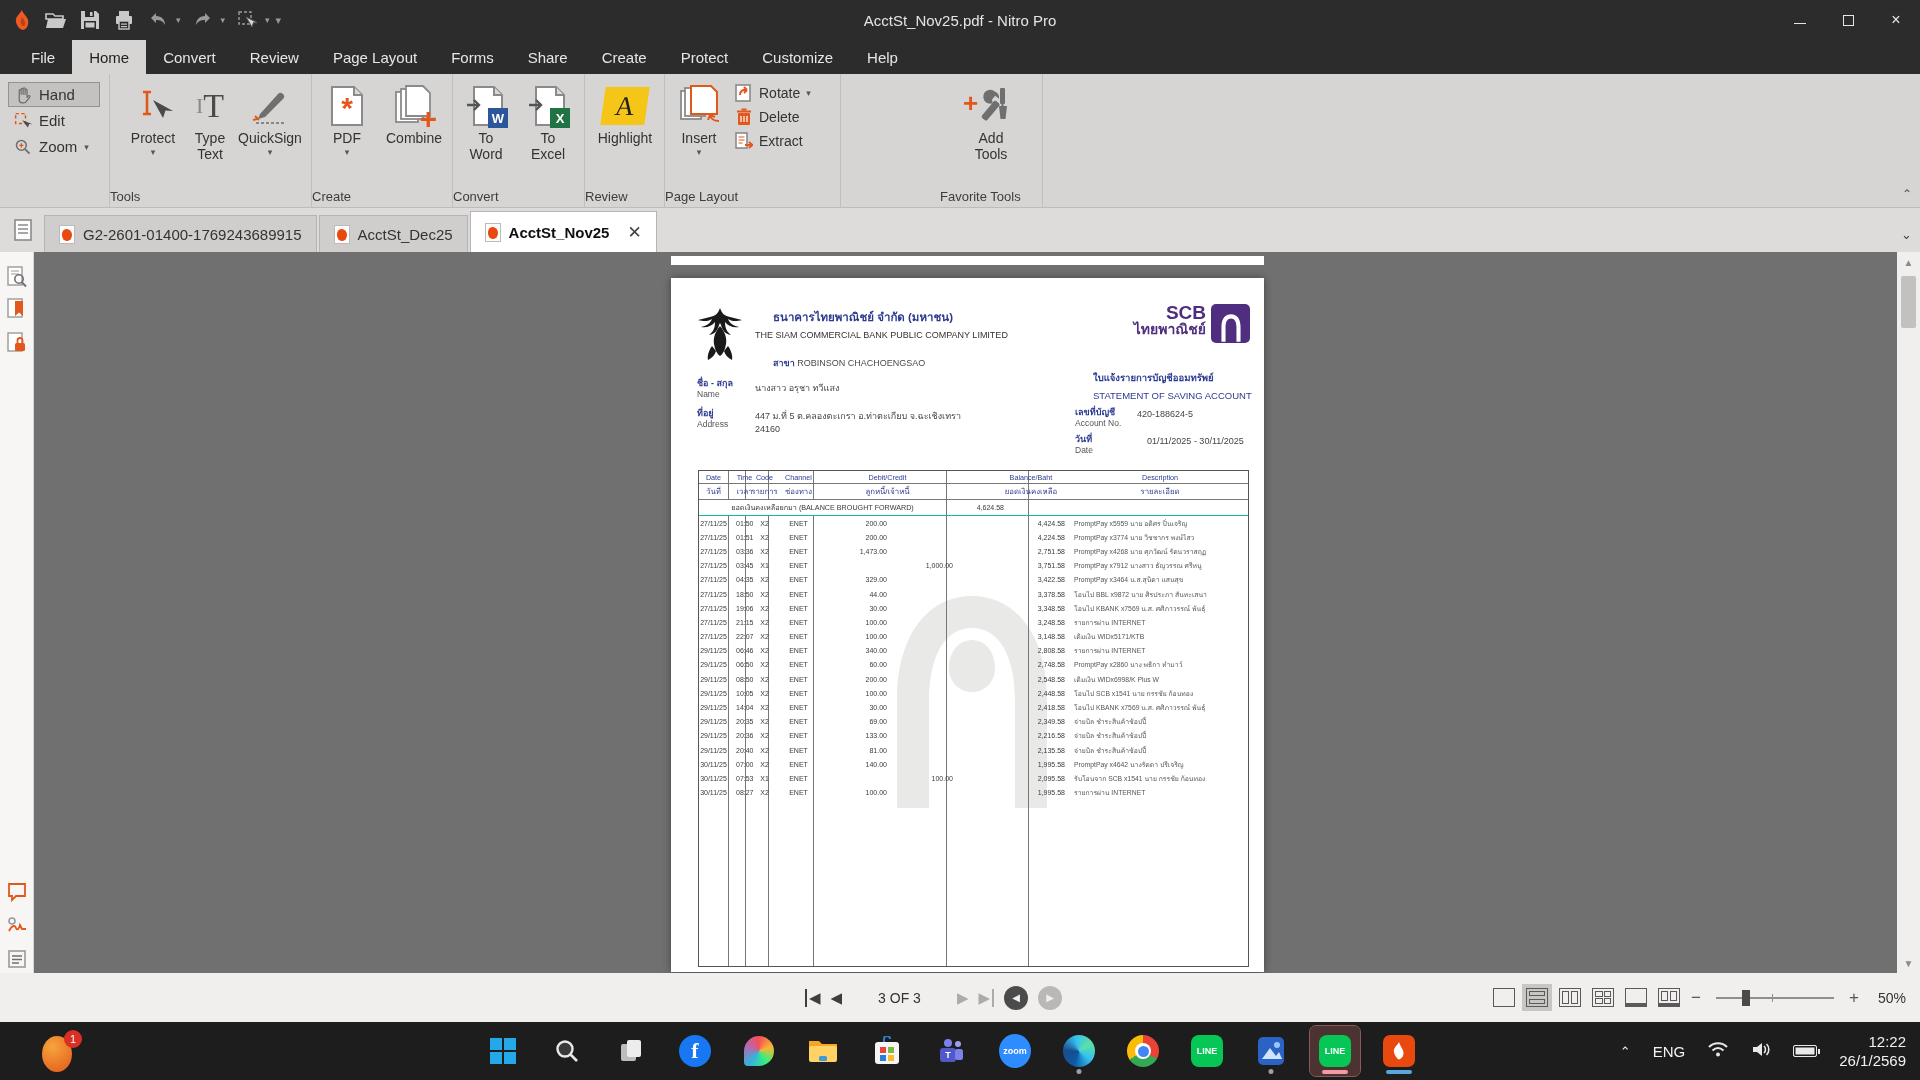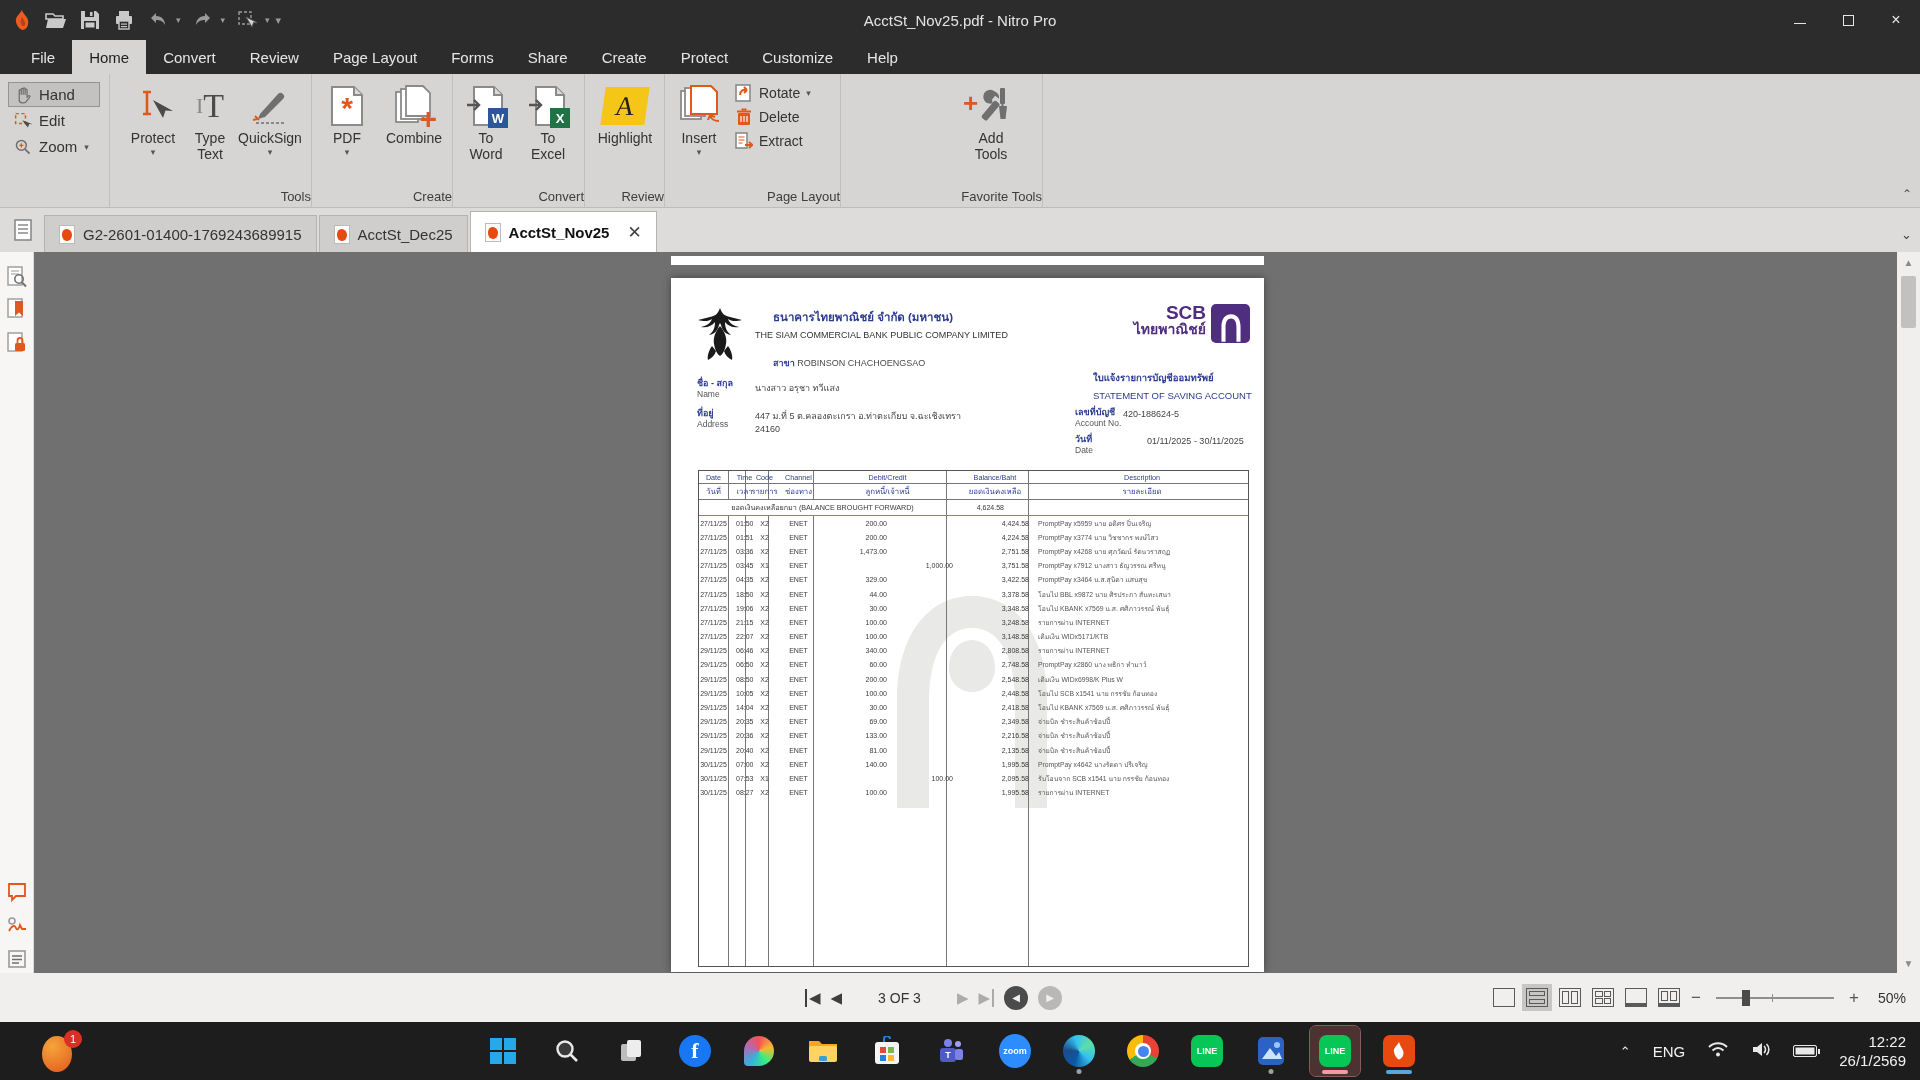--- a/index.html
+++ b/index.html
@@ -19,21 +19,21 @@
   .wb-rest { width:11px; height:11px; border:1.5px solid #e6e6e6; }
 
   
   .menubar { position:absolute; left:0; top:40px; width:1920px; height:34px; background:#2c2c2c; display:flex; align-items:stretch; padding-left:14px; }
   .menu-item { color:#e6e6e6; font-size:15px; padding:0 17px; display:flex; align-items:center; }
   .menu-item.active { background:#d6d5d3; color:#1e1e1e; }
 
   
   .ribbon { position:absolute; left:0; top:74px; width:1920px; height:134px; background:#d6d5d3; border-bottom:1px solid #bdbcba; }
   .rgroup { position:absolute; top:0; height:134px; border-right:1px solid #c0bfbd; }
-  .rgroup-label { position:absolute; left:0; right:0; bottom:4px; text-align:right; font-size:13px; color:#3d3d3d; }
+  .rgroup-label { position:absolute; left:0; right:0; bottom:4px; text-align:left; font-size:13px; color:#3d3d3d; }
   .rbtn { position:absolute; top:8px; width:70px; display:flex; flex-direction:column; align-items:center; color:#333; font-size:14px; text-align:center; }
   .rbtn .icn { height:48px; display:flex; align-items:center; justify-content:center; }
   .rbtn .lbl { line-height:16px; width:60px; }
   .rbtn .dd { font-size:9px; color:#555; margin-top:1px; }
   .modecol { position:absolute; left:0; top:0; width:110px; height:134px; border-right:1px solid #c0bfbd; padding:8px 0 0 8px; }
   .modebtn { display:flex; align-items:center; gap:7px; height:25px; width:92px; padding:0 5px; color:#333; font-size:15px; margin-bottom:1px; border:1px solid transparent; }
   .modebtn.active { background:#c3c2c0; border-color:#949391; }
   .smallcol { position:absolute; top:10px; display:flex; flex-direction:column; gap:6px; }
   .sbtn { display:flex; align-items:center; gap:6px; color:#333; font-size:14px; }
   .ribbon-collapse { position:absolute; right:8px; bottom:6px; color:#555; font-size:12px; }
@@ -76,21 +76,21 @@
   .val { font-size:9px; color:#444; }
   .wmark { left:226px; top:318px; opacity:1; }
 
   .st-table { position:absolute; left:27px; top:192px; width:551px; height:497px; border:1.2px solid #555; font-size:7px; color:#3a3a3a; }
   .vline { position:absolute; top:0; bottom:0; width:1px; background:#777; }
   .th-row { display:flex; text-align:center; color:#2b3a8f; position:relative; z-index:2; }
   .th-en { height:13px; align-items:flex-end; font-size:7.2px; border-bottom:1px solid #777; }
   .th-th { height:16px; align-items:center; font-size:7.8px; border-bottom:1px solid #777; }
   .th-row > div { display:flex; justify-content:center; align-items:inherit; padding-bottom:1px; }
   .c-date { width:29px; } .c-time { width:17px;margin-left:8px; } .c-code { width:23px; } .c-ch { width:45px; }
-  .c-dc { width:133px; } .c-bal { width:82px; } .c-desc { flex:1; }
+  .c-dc { width:133px; } .c-bal { width:82px;margin-left:36px; } .c-desc { flex:1; }
   .bbf-row { display:flex; height:16px; align-items:center; border-bottom:1px solid #14b8a6; position:relative; z-index:2; }
   .bbf-label { width:247px; background:#fff; text-align:center; font-size:7.2px; height:100%; display:flex; align-items:center; justify-content:center; }
   .bbf-bal { width:82px; text-align:right; padding-right:24px; }
   .t-rows { position:relative; z-index:2; }
   .t-row { display:flex; height:14.2px; align-items:center; }
   .t-row > div { overflow:hidden; white-space:nowrap; }
   .t-row .c-date, .t-row .c-time, .t-row .c-code, .t-row .c-ch { text-align:center; }
   .dc-wrap { display:flex; }
   .c-debit { width:66px; text-align:right; }
   .c-credit { flex:1; text-align:right; padding-right:1px; }
@@ -511,21 +511,21 @@
         <div class="th">ที่อยู่</div>
         <div class="en">Address</div>
       </div>
       <div class="abs val" style="left:84px;top:131px;">447 ม.ที่ 5 ต.คลองตะเกรา อ.ท่าตะเกียบ จ.ฉะเชิงเทรา</div>
       <div class="abs val" style="left:84px;top:146px;">24160</div>
 
       <div class="abs lblpair" style="left:404px;top:129px;">
         <div class="th">เลขที่บัญชี</div>
         <div class="en">Account No.</div>
       </div>
-      <div class="abs val" style="left:452px;top:131px;text-align:right;">420-188624-5</div>
+      <div class="abs val" style="left:466px;top:131px;text-align:right;">420-188624-5</div>
 
       <div class="abs lblpair" style="left:404px;top:156px;">
         <div class="th">วันที่</div>
         <div class="en">Date</div>
       </div>
       <div class="abs val" style="left:476px;top:158px;">01/11/2025 - 30/11/2025</div>
 
       <div class="st-table">
         <div class="vline" style="left:29px;"></div>
         <div class="vline" style="left:46px;"></div>

